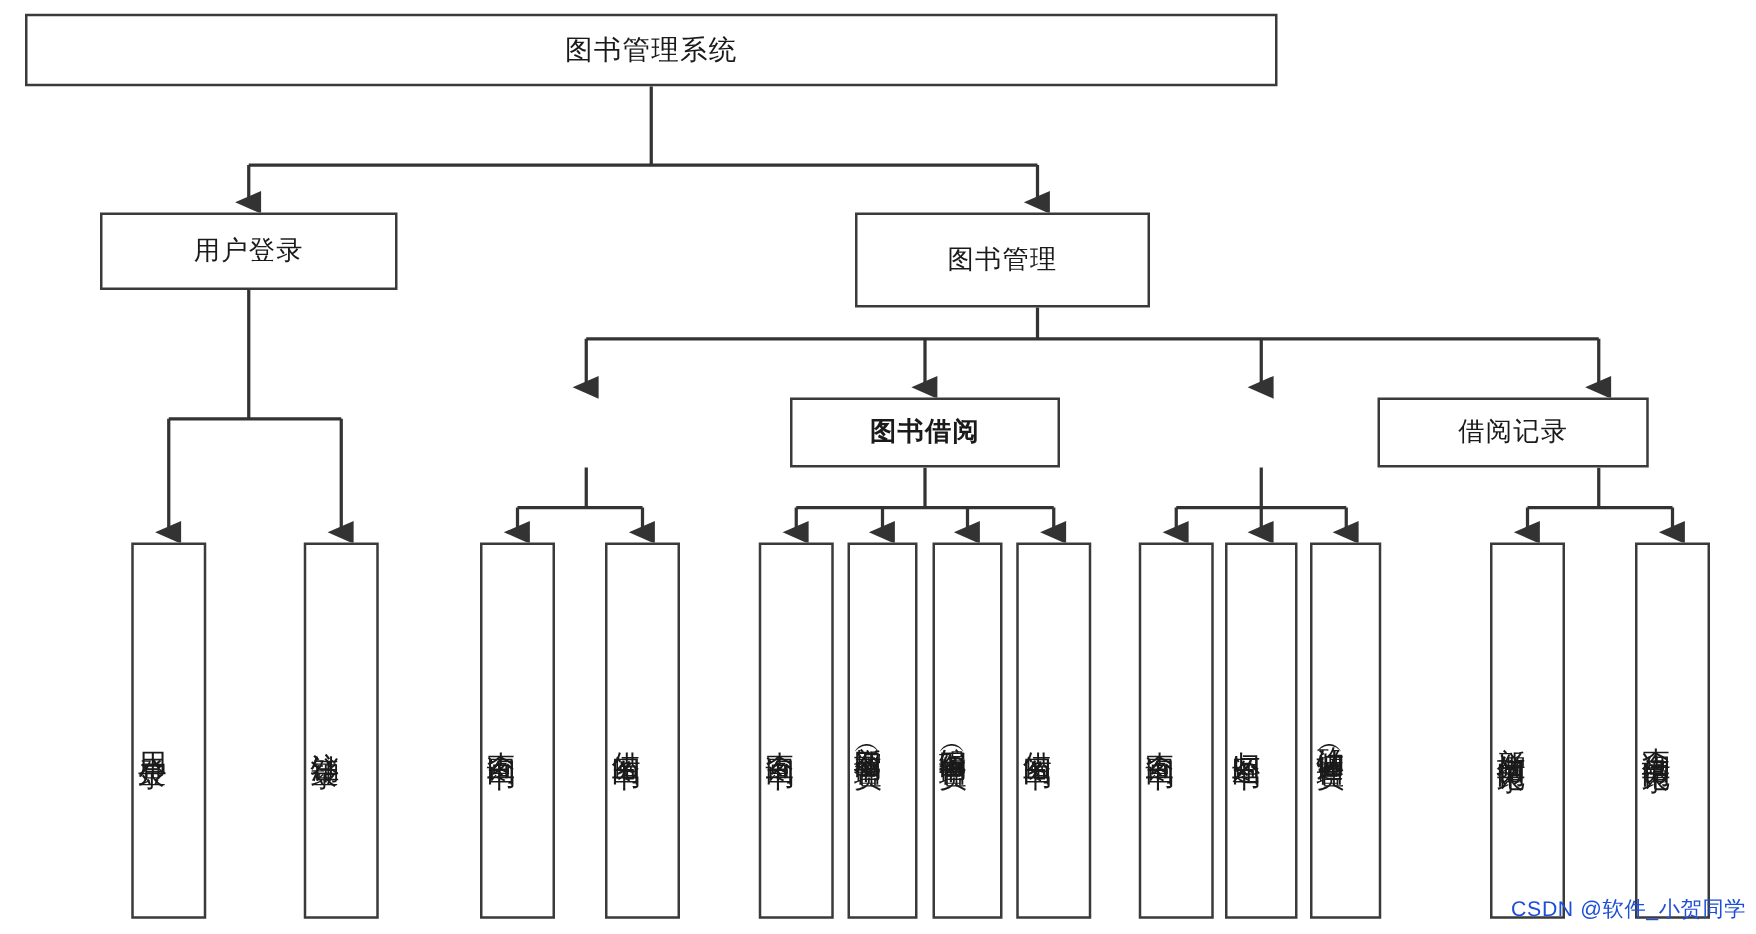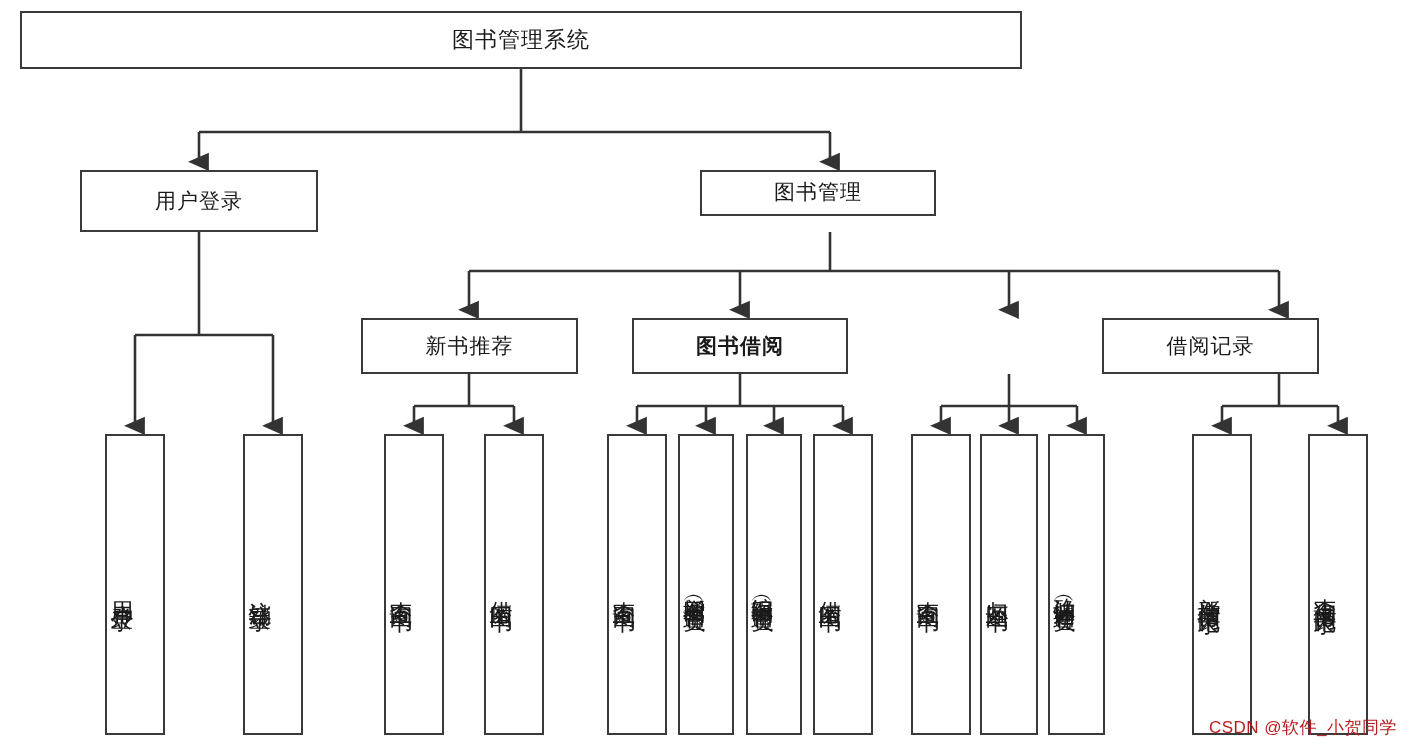--- a/index.html
+++ b/index.html
@@ -56,21 +56,21 @@
     letter-spacing: 3px;
     white-space: nowrap;
     color: #1a1a1a;
   }
   .leaf-tall .node-label-v { font-size: 22px; letter-spacing: 2px; }
   #watermark {
     position: absolute;
     right: 8px;
     bottom: 8px;
     font-size: 17px;
-    color: #b91c1c;
+    color: #1d4ed8;
     letter-spacing: 0.5px;
     white-space: nowrap;
     pointer-events: none;
   }
 </style>
 </head>
 <body>
 
 <div id="diagram-root">
 
@@ -125,27 +125,24 @@
   </svg>
 
   <div class="node-box root" style="left:20px; top:11px; width:1002px; height:58px;">
     <span class="node-label-h">图书管理系统</span>
   </div>
 
   <div class="node-box" style="left:80px; top:170px; width:238px; height:62px;">
     <span class="node-label-h">用户登录</span>
   </div>
 
-  <div class="node-box" style="left:700px; top:170px; width:236px; height:46px;font-family:Liberation Serif, serif;">
+  <div class="node-box" style="left:684px; top:170px; width:236px; height:76px;">
     <span class="node-label-h">图书管理</span>
   </div>
 
-  <div class="node-box" style="left:361px; top:318px; width:217px; height:56px;">
-    <span class="node-label-h">新书推荐</span>
-  </div>
 
   <div class="node-box" style="left:632px; top:318px; width:216px; height:56px;font-weight:bold;">
     <span class="node-label-h">图书借阅</span>
   </div>
 
 
   <div class="node-box" style="left:1102px; top:318px; width:217px; height:56px;">
     <span class="node-label-h">借阅记录</span>
   </div>
 

